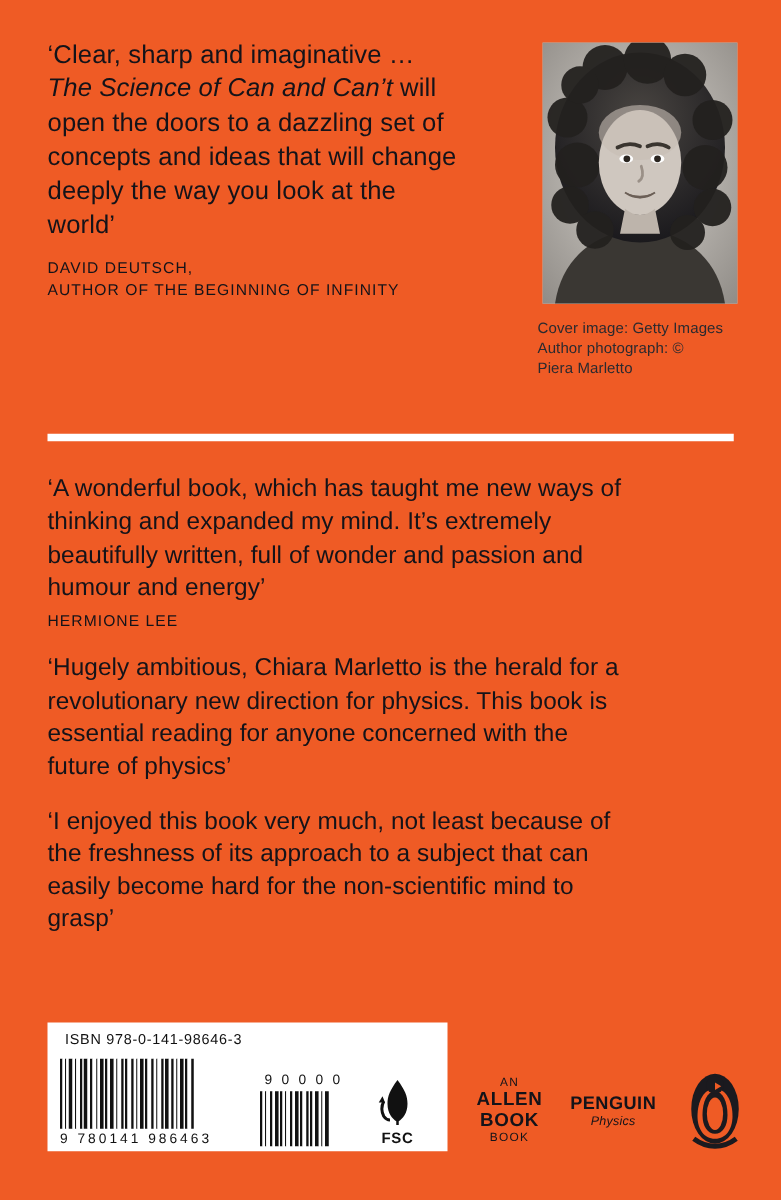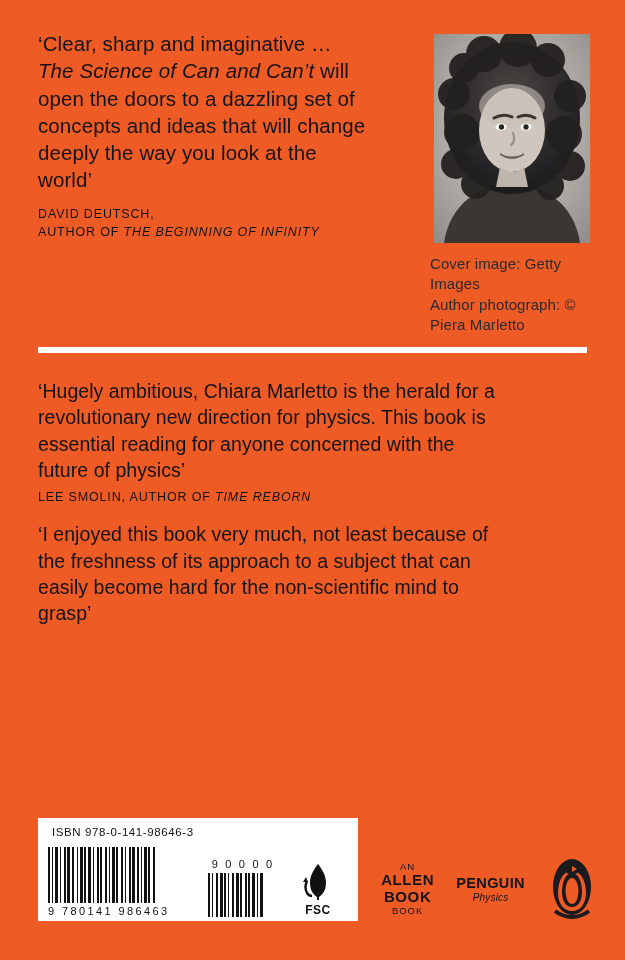--- a/index.html
+++ b/index.html
@@ -41,42 +41,41 @@
   }
   .hero-attrib {
     width: 340px;
     margin-top: 11px;
     font-size: 12.5px;
     letter-spacing: 0.85px;
     line-height: 1.45;
     color: #141319;
   }
   .hero-attrib .work {
-    font-style: italic;
   }
 
   .author-photo {
     position: absolute;
     right: 0;
     top: 4px;
     width: 156px;
     height: 209px;
     overflow: hidden;
     background: #b9b5ae;
   }
   .author-photo svg {
     display: block;
   }
 
   .photo-credit {
     position: absolute;
     right: 0;
     top: 224px;
     width: 160px;
-    font-size: 15px;
+    font-size: 12px;
     line-height: 1.35;
     color: #2b2a2f;
     letter-spacing: 0.1px;
   }
 
   
   .divider {
     position: absolute;
     left: 38px;
     top: 347px;
@@ -280,22 +279,25 @@
       <div>Cover image: Getty Images</div>
       <div>Author photograph: ©</div>
       <div>Piera Marletto</div>
     </div>
   </div>
 
   <div class="divider"></div>
 
   <div class="reviews">
     <div class="review">
+      <div class="review-text">‘A wonderful book, which has taught me new ways of thinking and expanded my mind. It’s extremely beautifully written, full of wonder and passion and humour and energy’</div>
+      <div class="review-attrib"><span>HERMIONE LEE</span><span class="work"></span></div>
+    </div>
+    <div class="review">
       <div class="review-text">‘Hugely ambitious, Chiara Marletto is the herald for a revolutionary new direction for physics. This book is essential reading for anyone concerned with the future of physics’</div>
-      <div class="review-attrib"><span>LEE SMOLIN, AUTHOR OF </span><span class="work">TIME REBORN</span></div>
     </div>
     <div class="review">
       <div class="review-text">‘I enjoyed this book very much, not least because of the freshness of its approach to a subject that can easily become hard for the non-scientific mind to grasp’</div>
     </div>
   </div>
 
   <div class="barcode-panel">
     <div class="isbn-text">ISBN  978-0-141-98646-3</div>
     <div class="barcode-row">
       <div class="bc-main">

